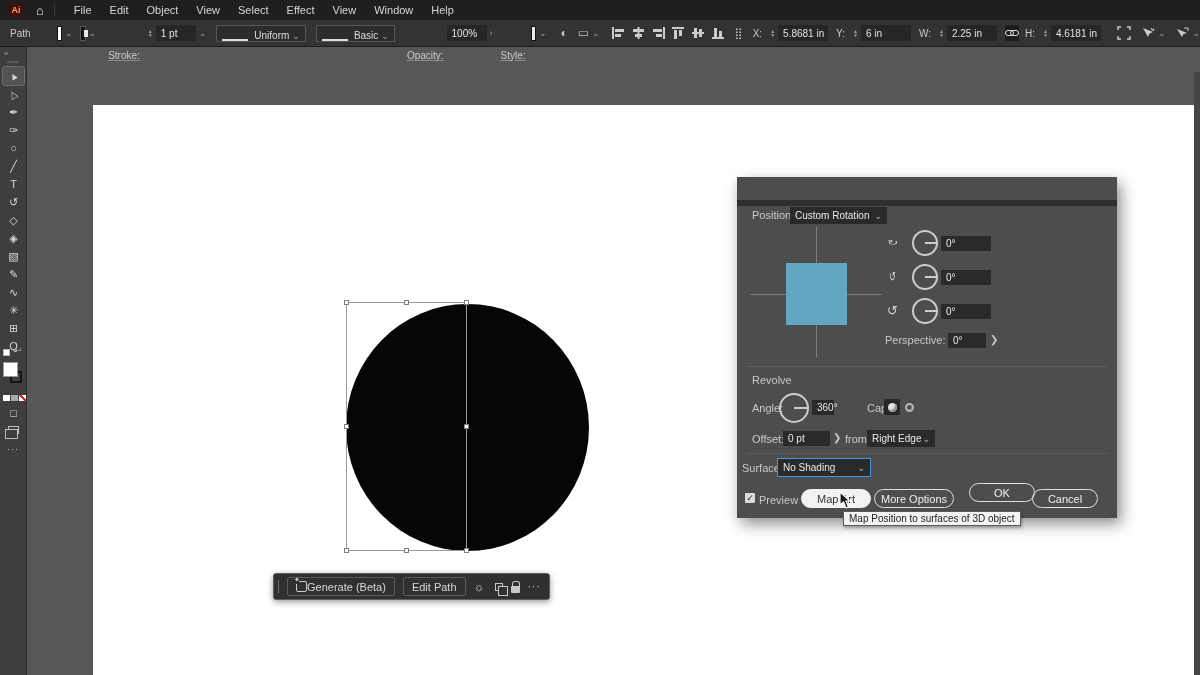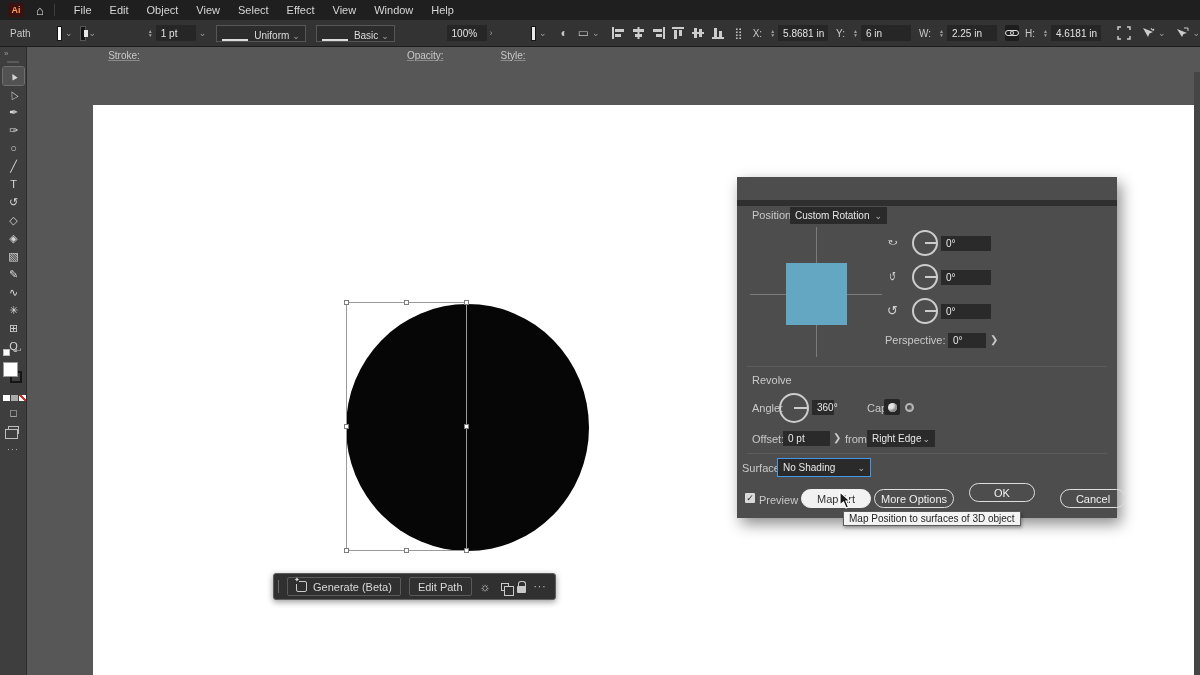--- a/index.html
+++ b/index.html
@@ -79,21 +79,21 @@
             border-radius:50%; z-index:3; }
   .axis-line { position:absolute; left:466px; top:304px; width:1px; height:247px; background:#111; z-index:4; }
   .sel-box { position:absolute; left:346px; top:302px; width:121px; height:249px; border:1px solid #9a9a9a; z-index:5; }
   .handle { position:absolute; width:5px; height:5px; background:#fff; border:1px solid #7d7d7d; z-index:6; }
 
   
   .ctxbar { position:absolute; left:273px; top:573px; height:27px; background:#303030; border:1px solid #5e5e5e;
             border-radius:3px; display:flex; align-items:center; padding:0 8px 0 4px; gap:8px;
             box-shadow:0 2px 6px rgba(0,0,0,.4); z-index:10; color:#d9d9d9; font-size:11px; }
   .ctx-grip { width:1px; height:13px; background:#6a6a6a; }
-  .ctx-btn { display:flex; align-items:center; gap:6px; height:19px; border:1px solid #5a5a5a;
+  .ctx-btn { display:flex; align-items:center; height:19px; border:1px solid #5a5a5a;
              border-radius:2px; padding:8px 8px; }
   .gen-ic { position:relative; width:11px; height:11px; border:1px solid #ccc; border-radius:2px; }
   .gen-ic::before { content:""; position:absolute; left:-2px; top:-2px; width:4px; height:4px; background:#303030; }
   .gen-ic::after { content:"✦"; position:absolute; left:-3px; top:-6px; font-size:7px; color:#ddd; }
   .ctx-ic { font-size:12px; color:#c9c9c9; line-height:1; }
   .copy-ic { position:relative; width:8px; height:8px; border:1px solid #c9c9c9; margin-left:2px; }
   .copy-ic::after { content:""; position:absolute; left:2px; top:2px; width:8px; height:8px; border:1px solid #c9c9c9; background:#303030; }
   .lock-ic { position:relative; width:9px; height:7px; background:#c9c9c9; border-radius:1px; margin-top:5px; }
   .lock-ic::before { content:""; position:absolute; left:1.5px; top:-5px; width:6px; height:6px;
                      border:1.5px solid #c9c9c9; border-bottom:none; border-radius:3px 3px 0 0; }
@@ -448,21 +448,21 @@
     <span class="ddrop" style="left:41px;top:282px;width:92px;outline:1.5px solid #4596e5">
       <span>No Shading</span>
         <span class="dchev">⌄</span>
     </span>
 
     <span class="chk" style="left:8px;top:316px">✓</span>
     <span class="dlab" style="left:22px;top:317px">Preview</span>
     <button class="pill hot" style="left:64px;top:312px;width:70px">Map Art</button>
     <button class="pill" style="left:137px;top:312px;width:80px">More Options</button>
     <button class="pill" style="left:232px;top:306px;width:66px">OK</button>
-    <button class="pill" style="left:323px;top:312px;width:66px">Cancel</button>
+    <button class="pill" style="left:295px;top:312px;width:66px">Cancel</button>
   </div>
 
   <div class="tooltip">Map Position to surfaces of 3D object</div>
 
   <svg class="cursor" width="14" height="19">
     <path d="M2 1 L2 14 L5.5 11 L8 17 L10.5 16 L8 10 L12 10 Z" fill="#1a1a1a" stroke="#fff" stroke-width="1.2"></path>
   </svg>
 
 </div>
 

